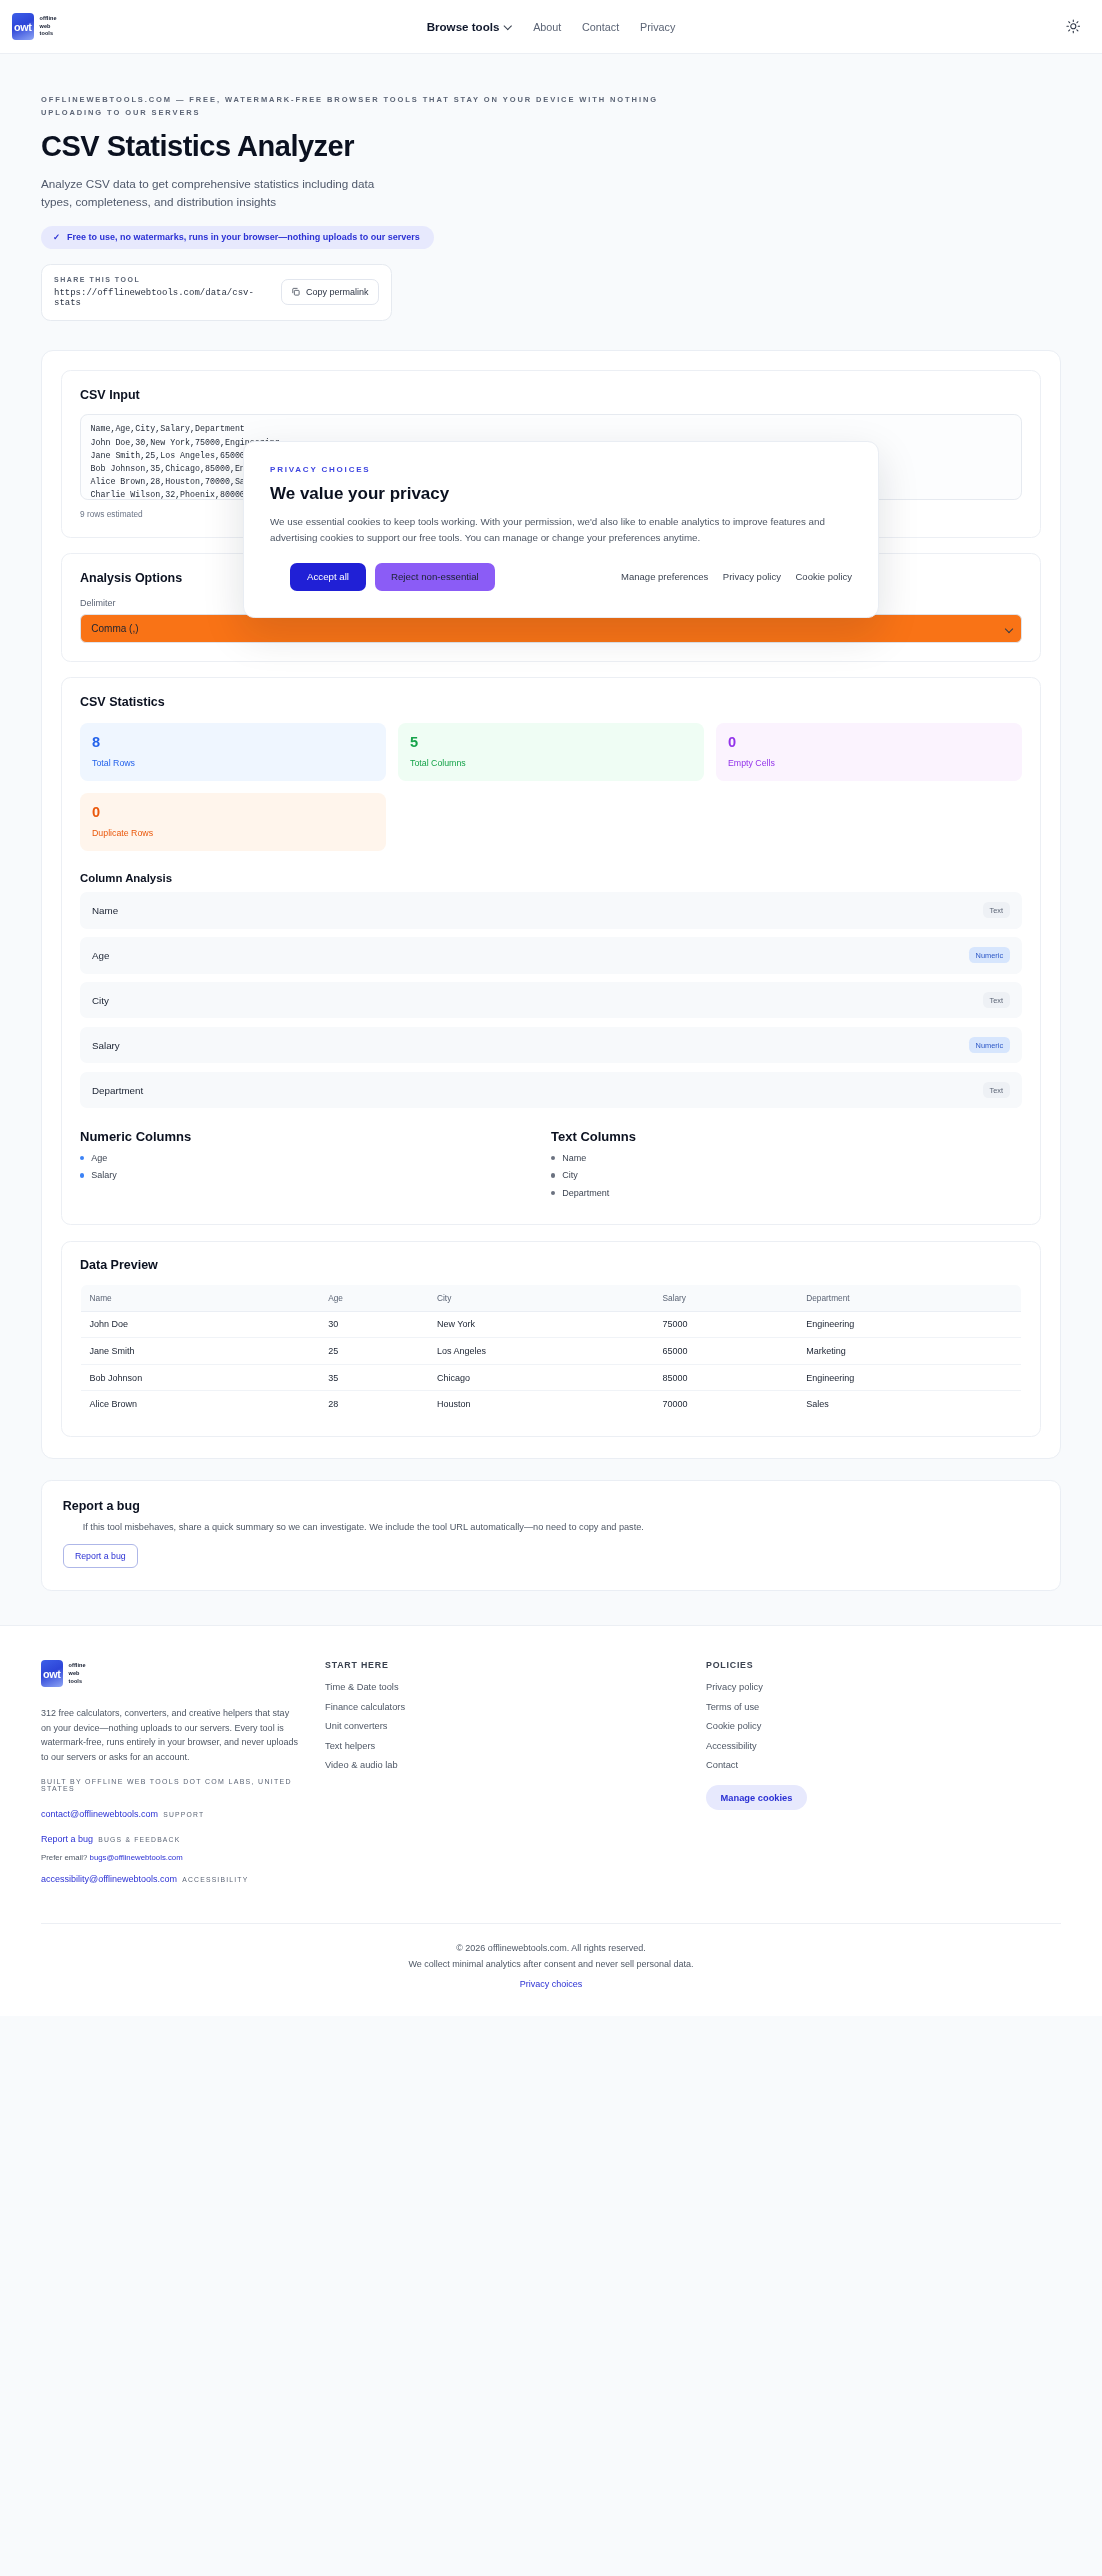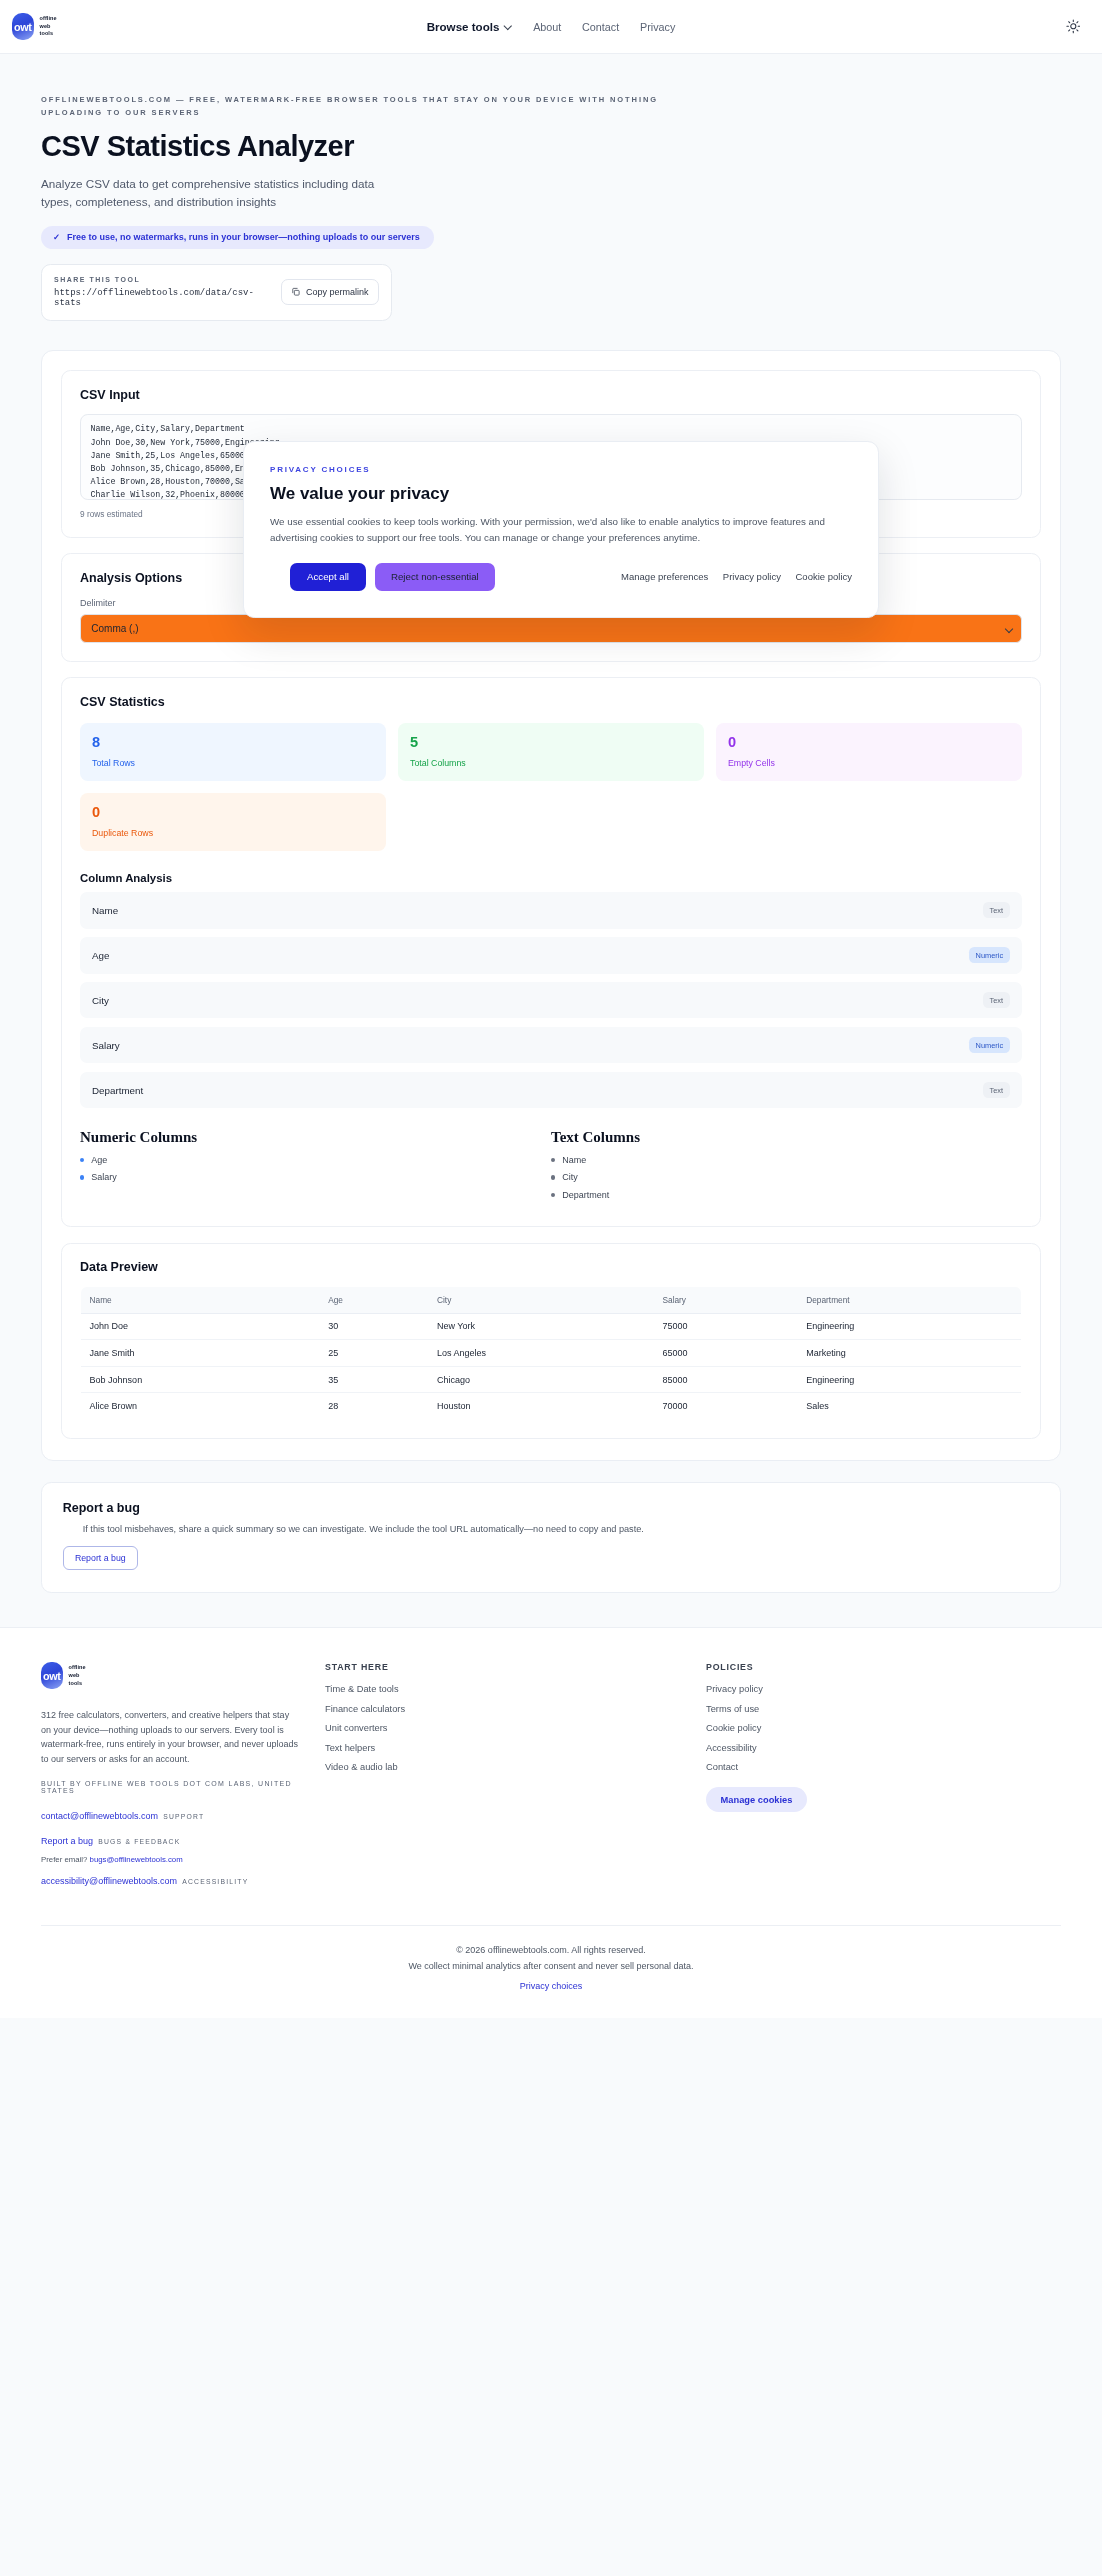--- a/index.html
+++ b/index.html
@@ -17,21 +17,21 @@
     height: 54px;
     background: #ffffff;
     border-bottom: 0.9px solid #eceff4;
     display: flex;
     align-items: center;
     padding: 0 13.8px 0 12px;
     position: relative;
   }
   .brand { display: flex; align-items: center; gap: 6px; }
   .brand-mark {
-    width: 21.5px; height: 27px; border-radius: 10px;
+    width: 21.5px; height: 27px; border-radius: 4px;
     background: linear-gradient(155deg, #3d5fe8 0%, #2d45d8 45%, #8fa6f5 100%);
     display: flex; align-items: center; justify-content: center;
     color: #fff; font-weight: bold; font-size: 10.8px; letter-spacing: -0.3px;
   }
   .brand-words {
     font-size: 5.5px; line-height: 1.42; font-weight: bold;
     color: #10182c; letter-spacing: 0.1px;
   }
   .main-nav {
     position: absolute; left: 50%; transform: translateX(-50%);
@@ -153,21 +153,21 @@
   .col-name { font-size: 9.8px; color: #1b2332; }
   .tag {
     font-size: 7.4px; padding: 3.4px 6.9px; border-radius: 5.2px;
   }
   .tag.text { background: #eef1f5; color: #5b6475; }
   .tag.numeric { background: #d7e6fd; color: #2a56c6; }
 
   .two-cols {
     margin-top: 20.7px; display: grid; grid-template-columns: 1fr 1fr; gap: 0;
   }
-  .sub-h { font-size: 15px; font-weight: bold; color: #0b1120; font-family: Liberation Serif, serif; }
+  .sub-h { font-size: 13px; font-weight: bold; color: #0b1120; }
   .bullet-list { margin-top: 8.6px; list-style: none; }
   .bullet-list li {
     display: flex; align-items: center; gap: 6.9px;
     font-size: 9px; color: #3d4553; margin-bottom: 7.8px;
   }
   .dot { width: 4.3px; height: 4.3px; border-radius: 50%; display: inline-block; }
   .dot.blue { background: #3b82f6; }
   .dot.gray { background: #6b7280; }
 
   

